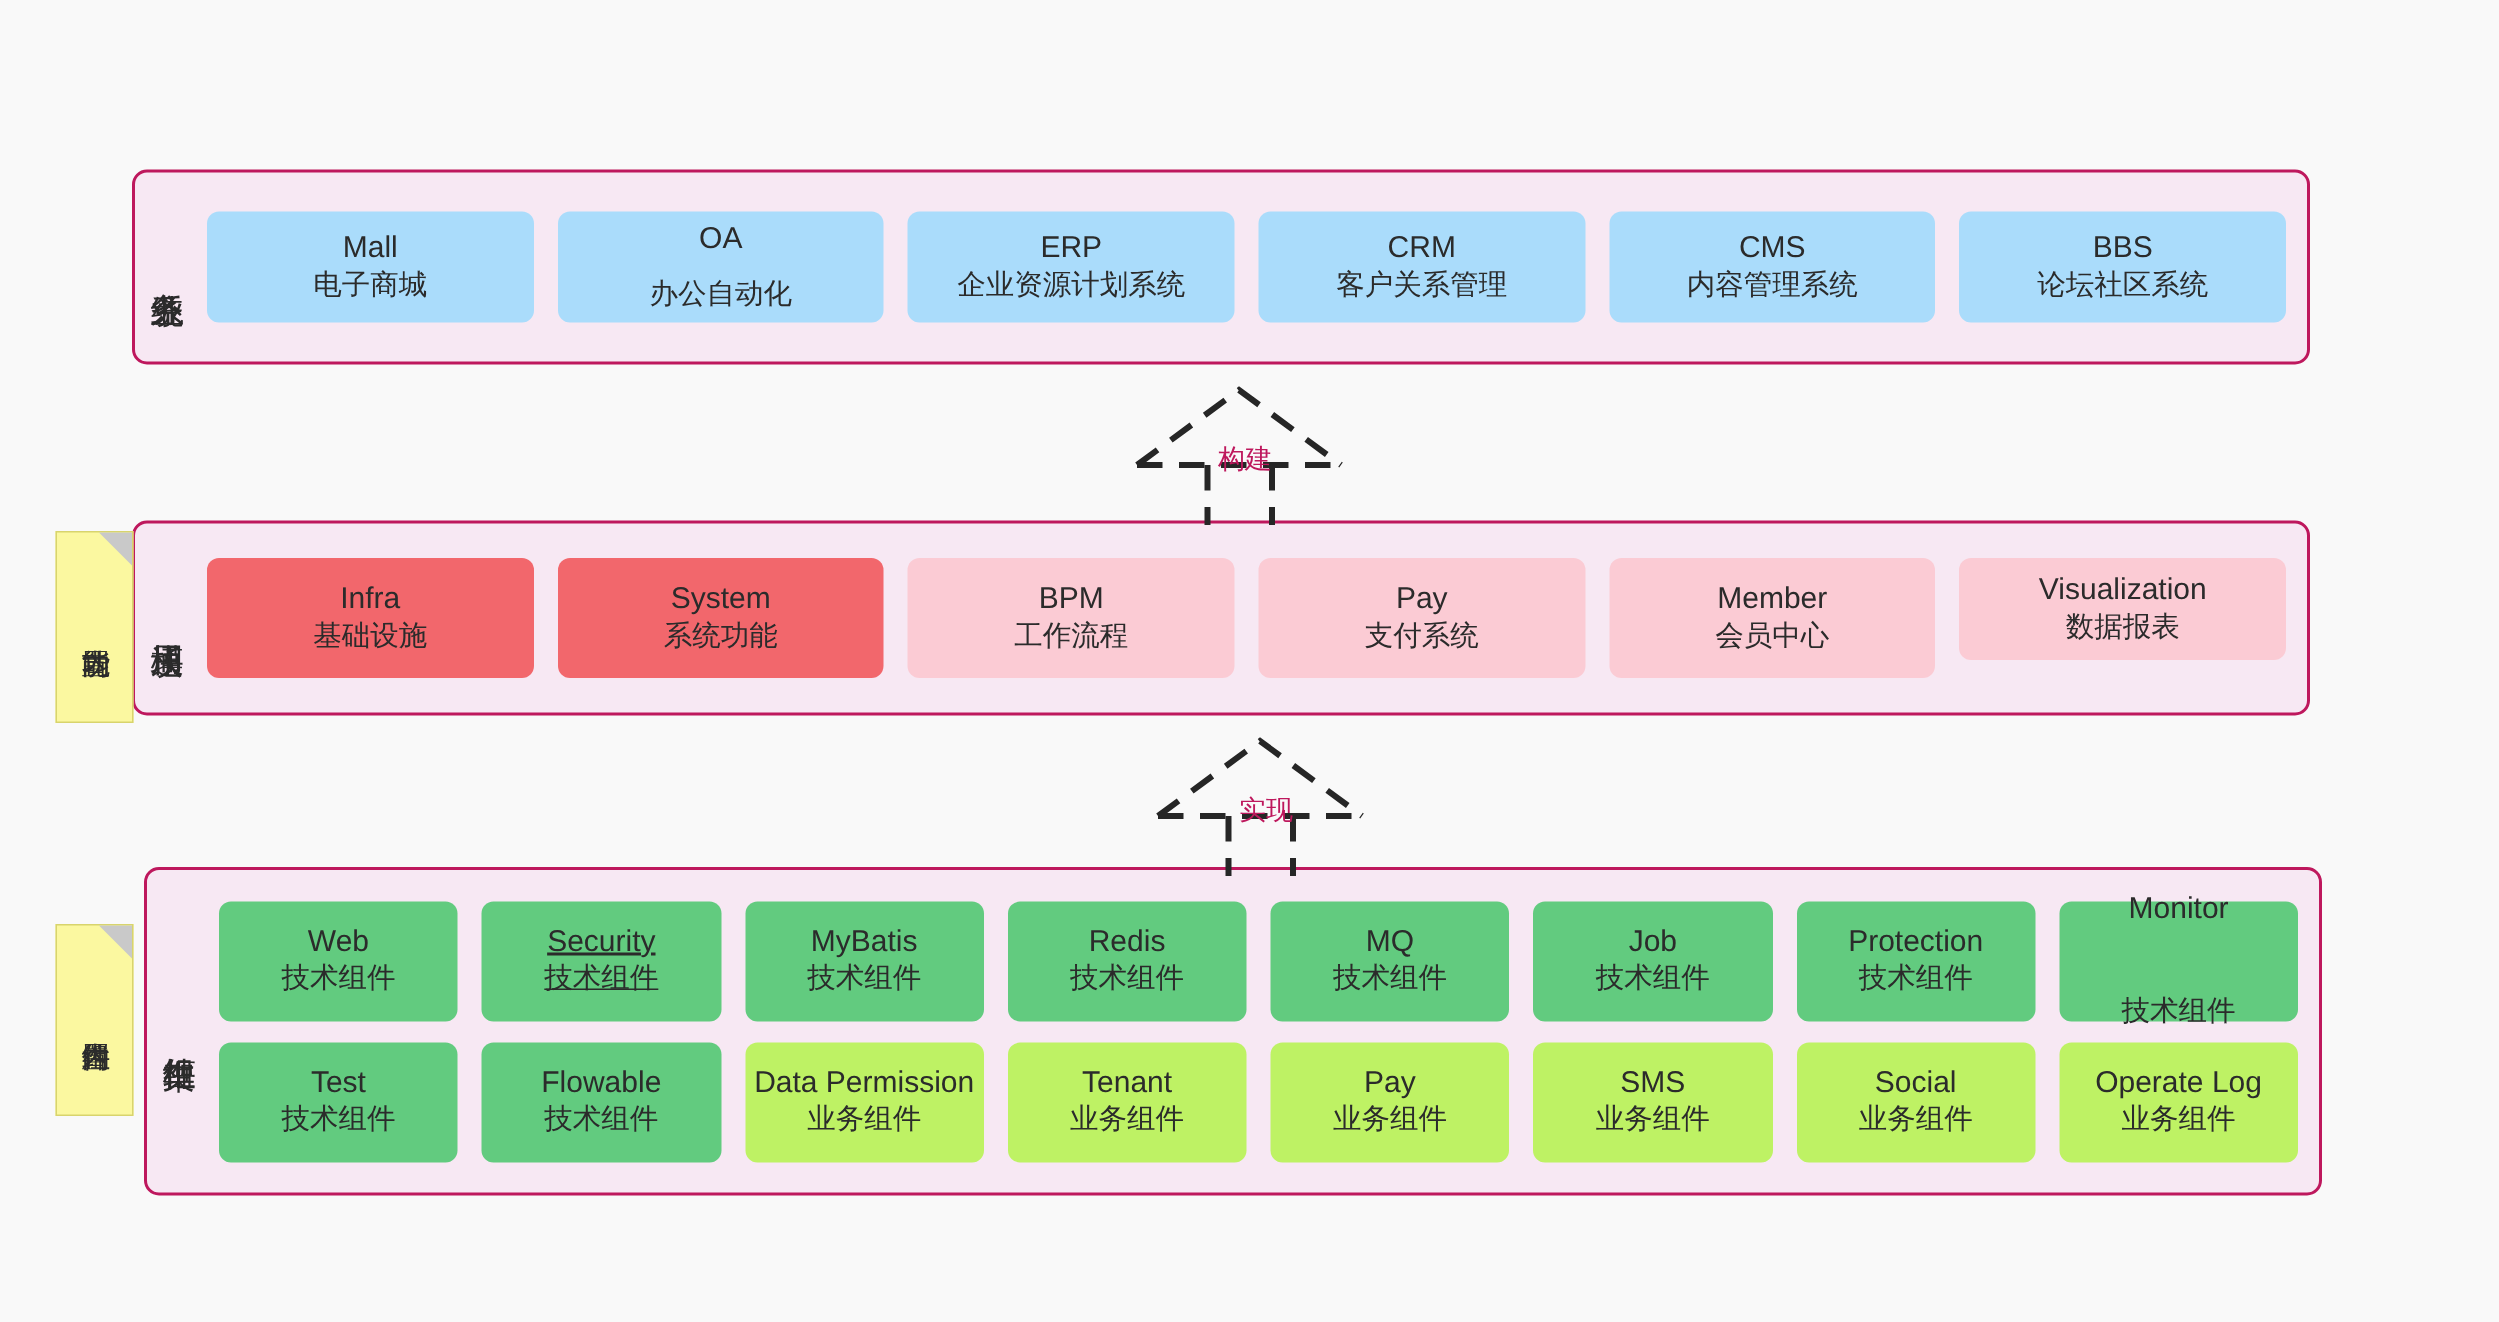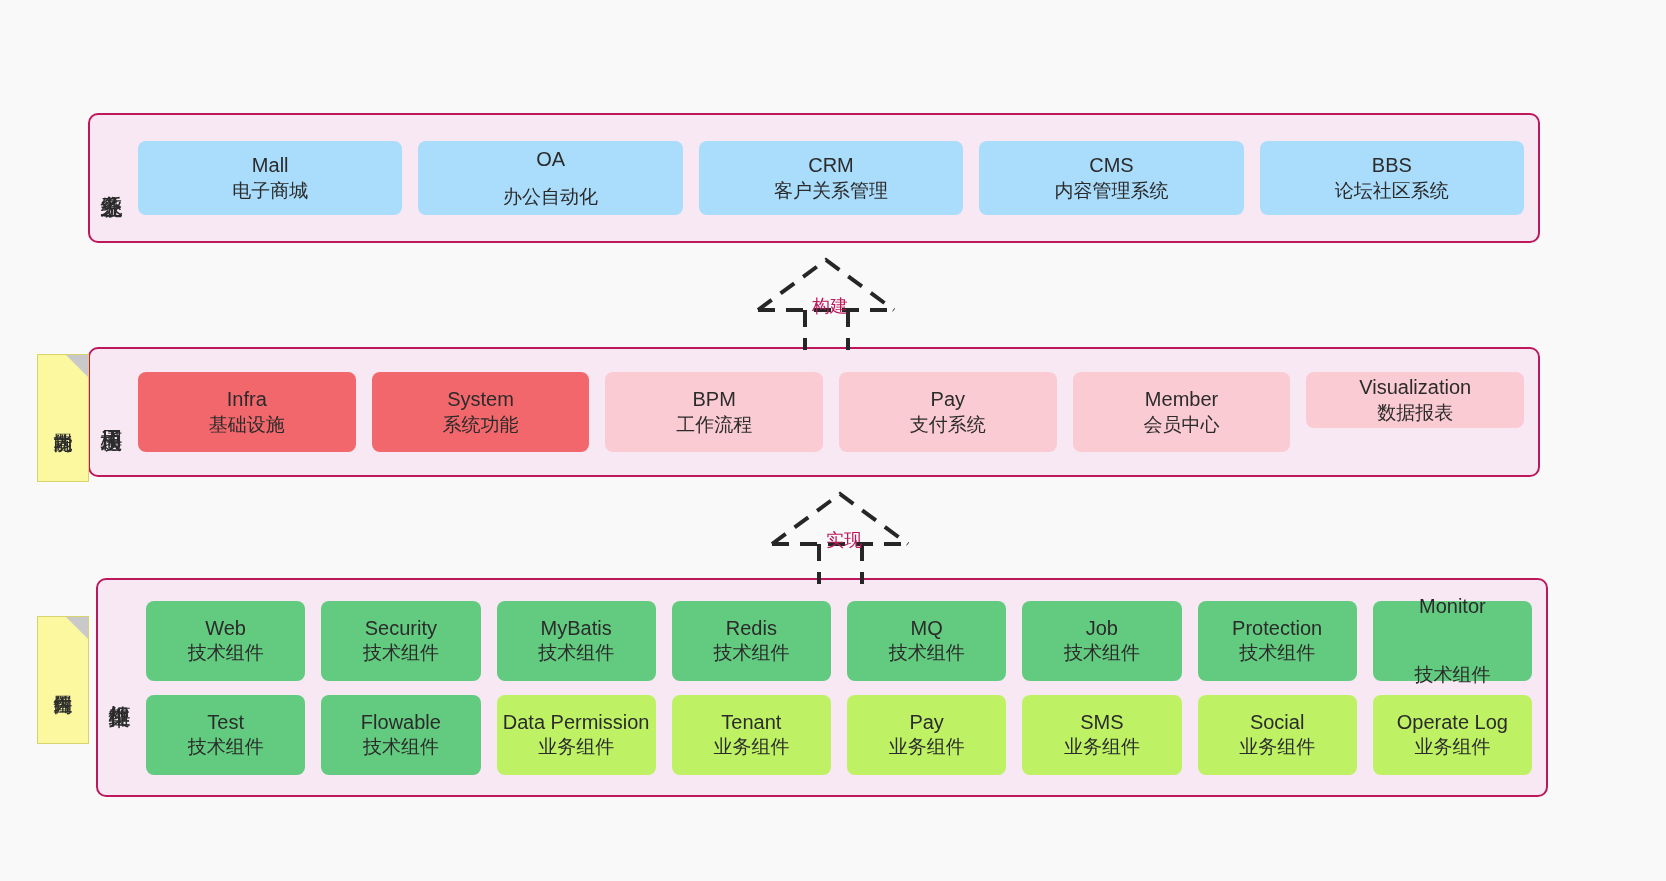--- a/index.html
+++ b/index.html
@@ -143,20 +143,24 @@
       <div class="row">
         <div class="card c-blue" style="height:74px;">
           <span class="en">Mall</span>
           <span class="cn">电子商城</span>
         </div>
         <div class="card c-blue" style="height:74px;gap:12px;">
           <span class="en">OA</span>
           <span class="cn">办公自动化</span>
         </div>
         <div class="card c-blue" style="height:74px;">
+          <span class="en">ERP</span>
+          <span class="cn">企业资源计划系统</span>
+        </div>
+        <div class="card c-blue" style="height:74px;">
           <span class="en">CRM</span>
           <span class="cn">客户关系管理</span>
         </div>
         <div class="card c-blue" style="height:74px;">
           <span class="en">CMS</span>
           <span class="cn">内容管理系统</span>
         </div>
         <div class="card c-blue" style="height:74px;">
           <span class="en">BBS</span>
           <span class="cn">论坛社区系统</span>
@@ -197,21 +201,21 @@
           <span class="cn">工作流程</span>
         </div>
         <div class="card c-pink" style="height:80px;">
           <span class="en">Pay</span>
           <span class="cn">支付系统</span>
         </div>
         <div class="card c-pink" style="height:80px;">
           <span class="en">Member</span>
           <span class="cn">会员中心</span>
         </div>
-        <div class="card c-pink" style="height:56px;">
+        <div class="card c-pink" style="height:68px;">
           <span class="en">Visualization</span>
           <span class="cn">数据报表</span>
         </div>
       </div>
     </div>
   </div>
 
   <svg class="arrow" style="left:762px; top:489px; width:160px; height:95px;" viewBox="0 0 160 95">
     <polyline points="10,55 78,5 146,55" fill="none" stroke="#262626" stroke-width="4" stroke-dasharray="17 11" stroke-linecap="butt"></polyline>
     <line x1="10" y1="55" x2="146" y2="55" stroke="#262626" stroke-width="4" stroke-dasharray="17 11"></line>
@@ -227,21 +231,21 @@
 
   <div class="layer" id="layer-framework" style="left:96px; top:578px; width:1452px; height:219px;">
     <div class="layer-title">框架组件</div>
     <div class="layer-body">
 
       <div class="row">
         <div class="card c-green" style="height:80px;">
           <span class="en">Web</span>
           <span class="cn">技术组件</span>
         </div>
-        <div class="card c-green" style="height:80px;">
+        <div class="card c-green" style="height:80px;text-decoration:underline;">
           <span class="en">Security</span>
           <span class="cn">技术组件</span>
         </div>
         <div class="card c-green" style="height:80px;">
           <span class="en">MyBatis</span>
           <span class="cn">技术组件</span>
         </div>
         <div class="card c-green" style="height:80px;">
           <span class="en">Redis</span>
           <span class="cn">技术组件</span>

